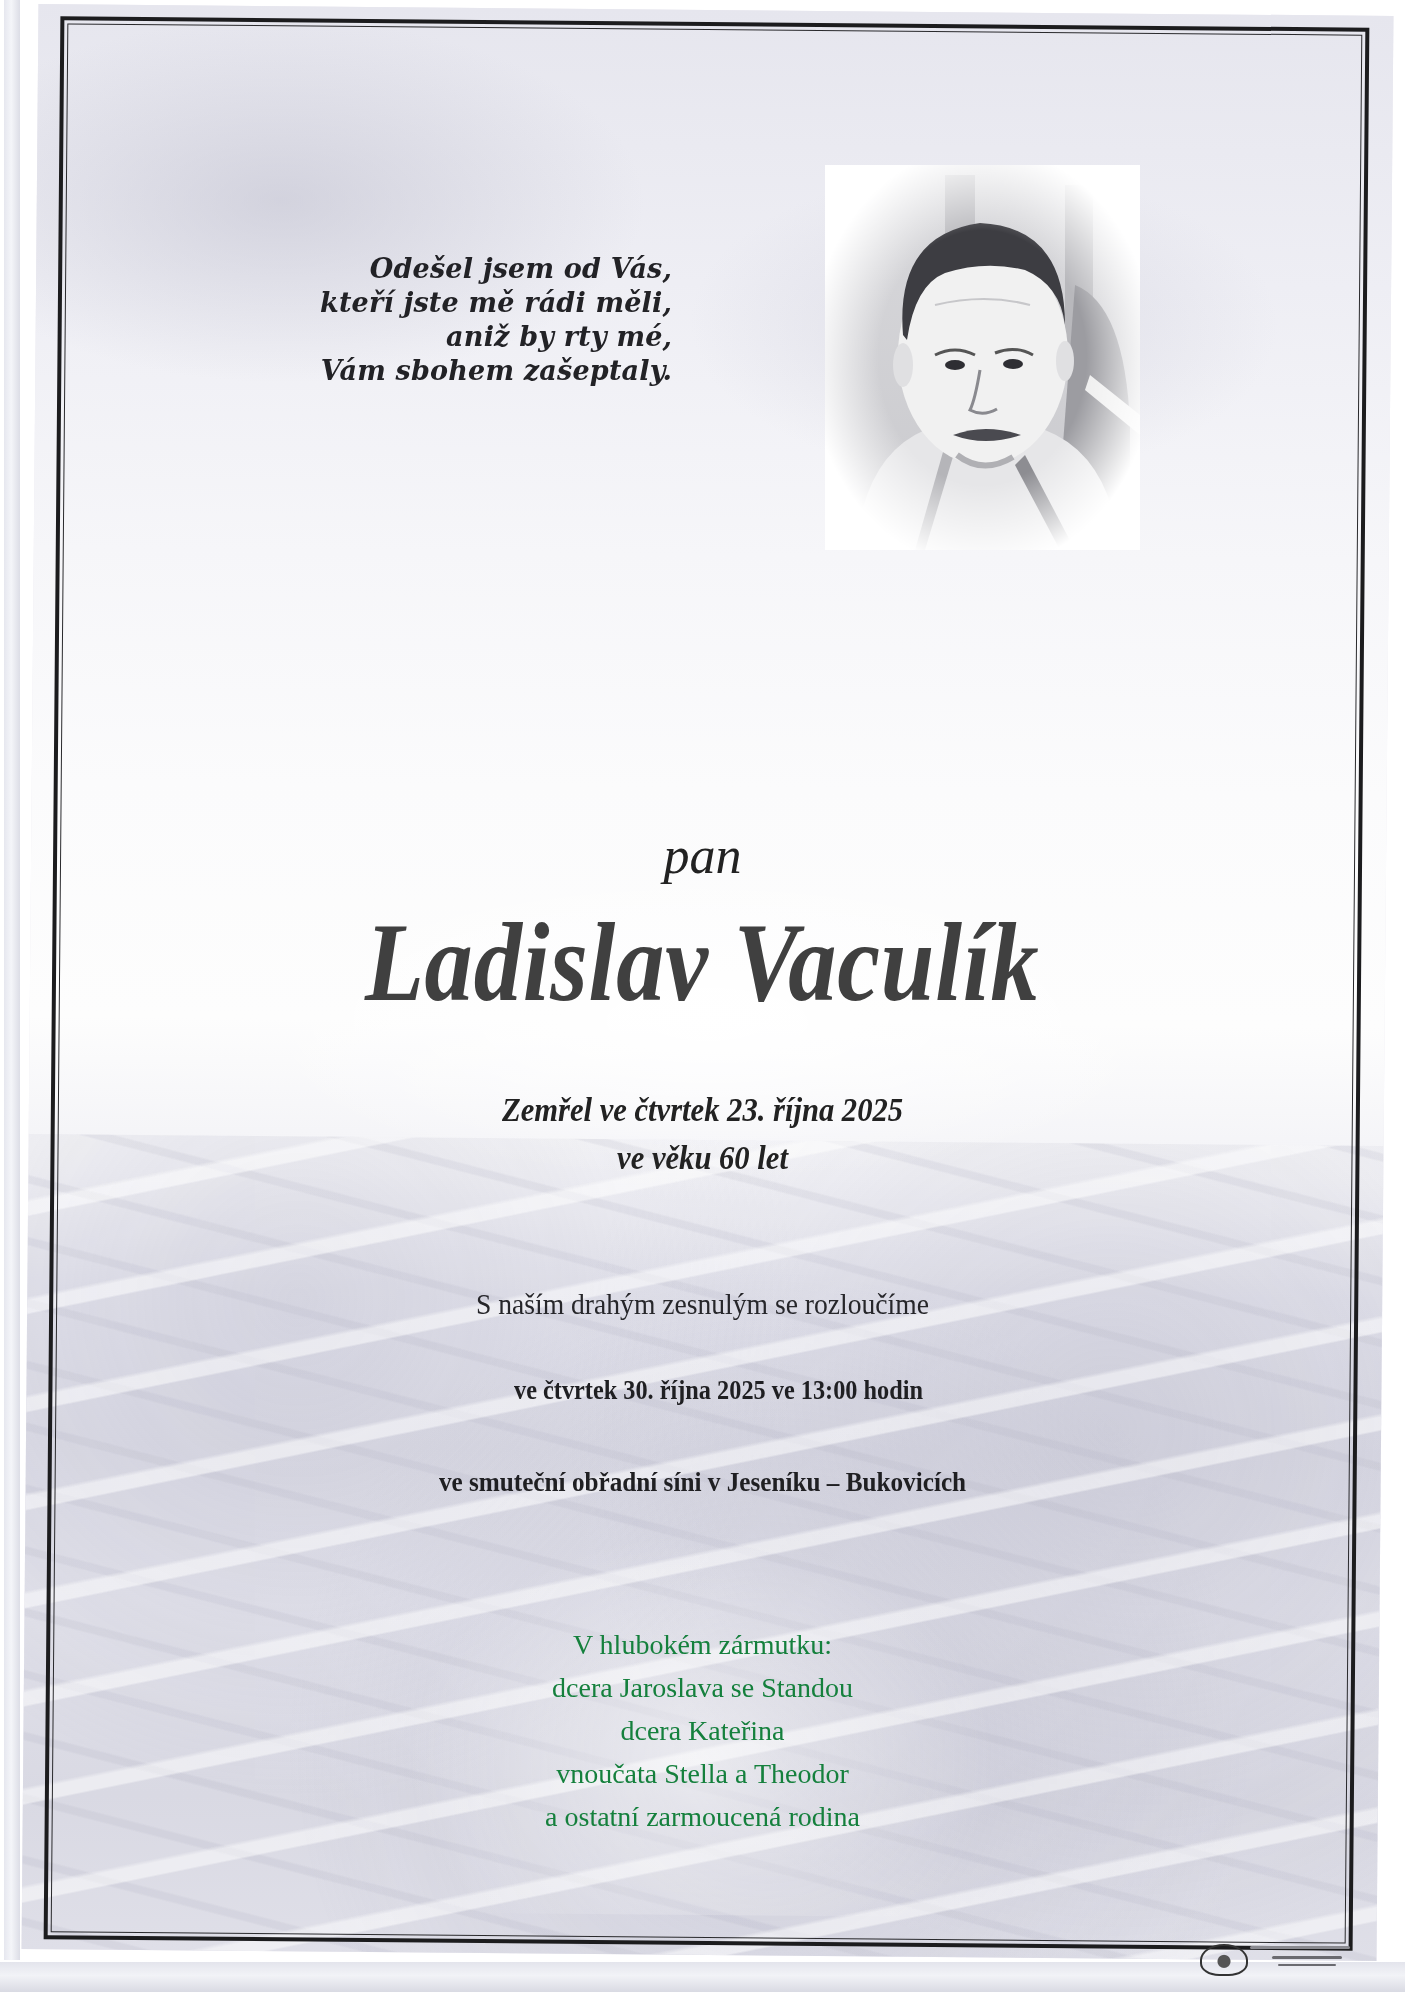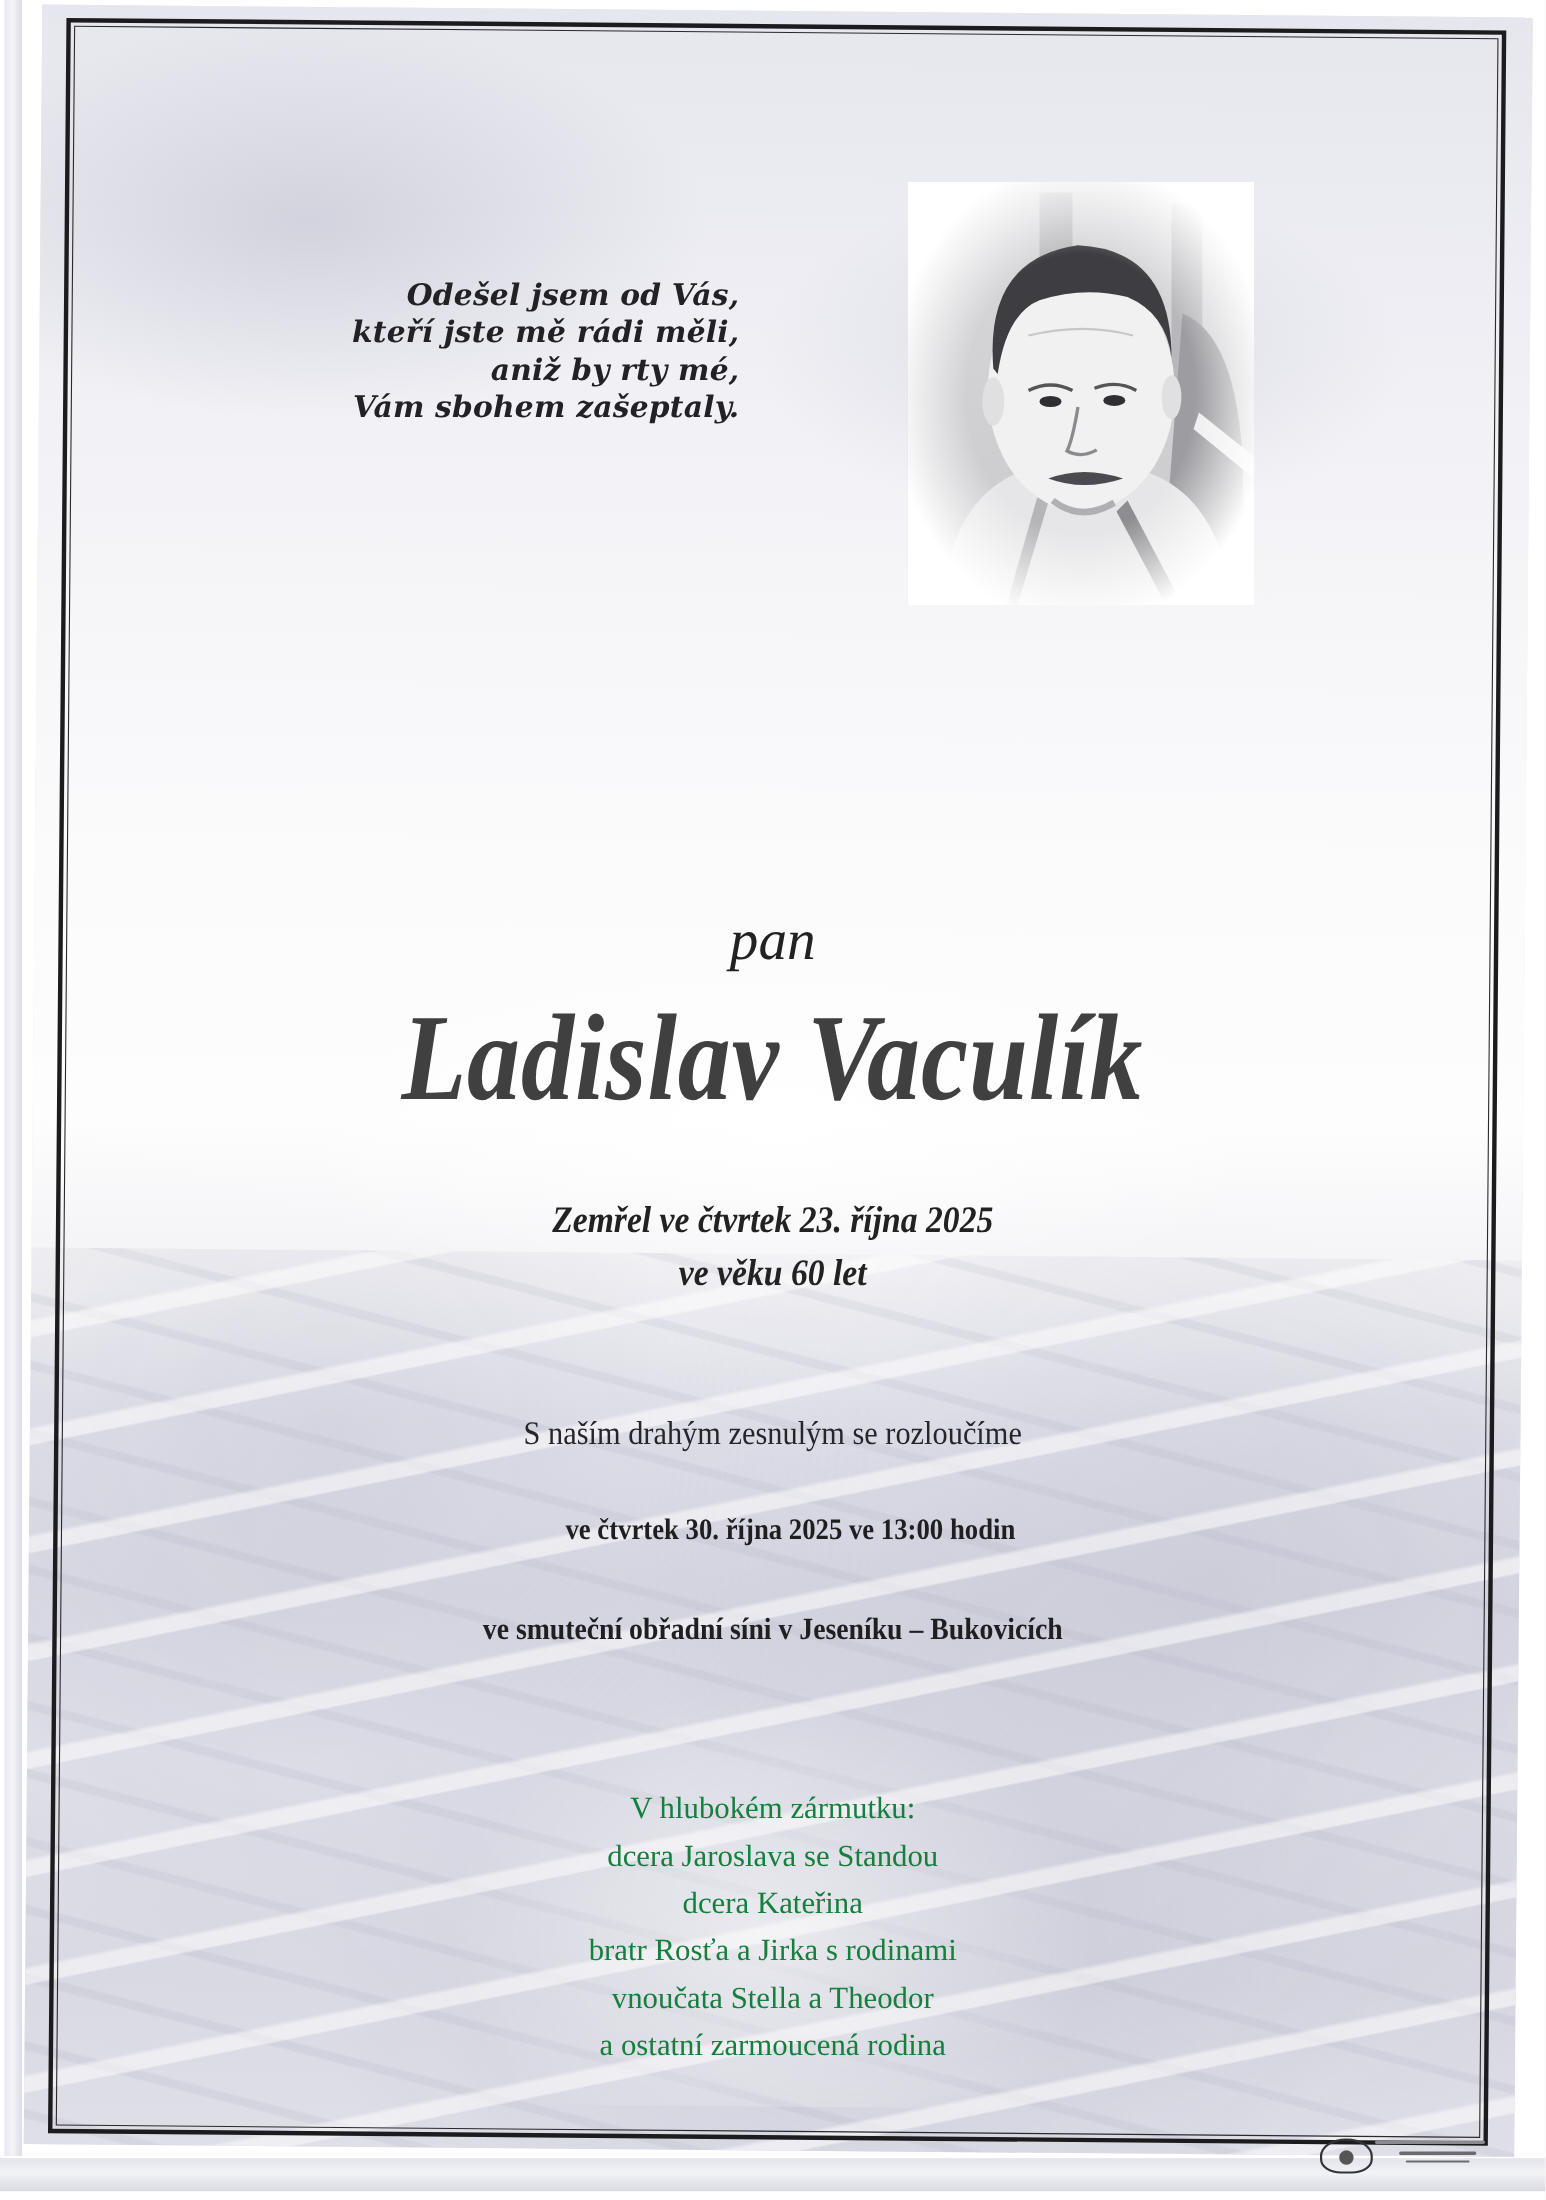--- a/index.html
+++ b/index.html
@@ -191,21 +191,20 @@
   </div>
 
   <div class="center ceremony-place">
     <div>ve smuteční obřadní síni v Jeseníku – Bukovicích</div>
   </div>
 
   <div class="center mourners">
     <div>V hlubokém zármutku:</div>
     <div>dcera Jaroslava se Standou</div>
     <div>dcera Kateřina</div>
-    <div>bratr Rosťa a Jirka s rodinami</div>
     <div>vnoučata Stella a Theodor</div>
     <div>a ostatní zarmoucená rodina</div>
   </div>
 
   <div class="logo">
     <div class="logo-mark"></div>
     <div class="logo-line" style="top:6px; width:100px; background:#8a8a90;"></div>
     <div class="logo-line" style="top:16px; left:72px; width:70px;"></div>
     <div class="logo-line" style="top:24px; left:78px; width:58px; height:2px;"></div>
   </div>

